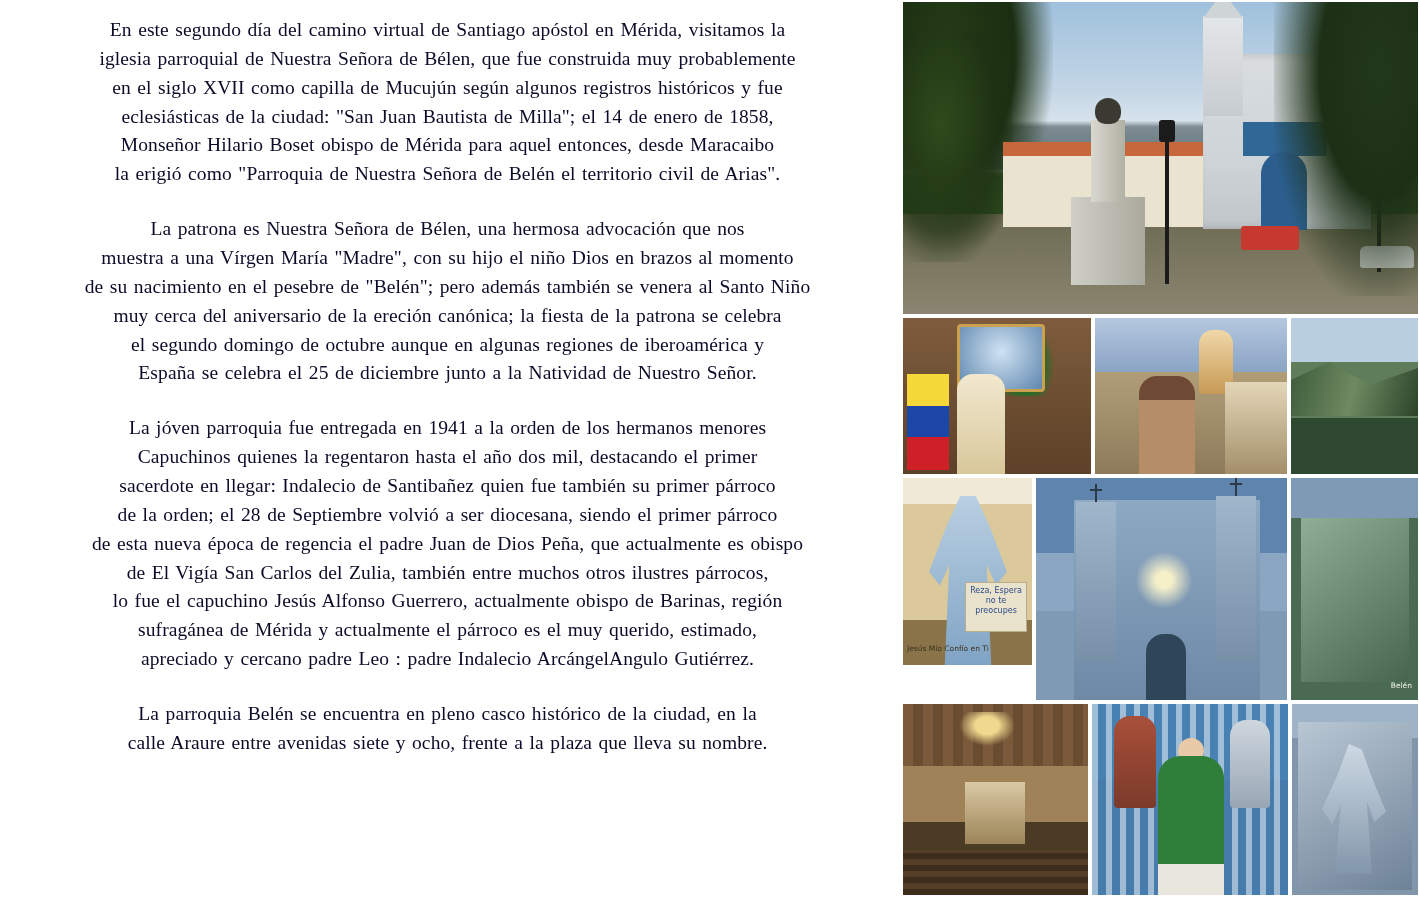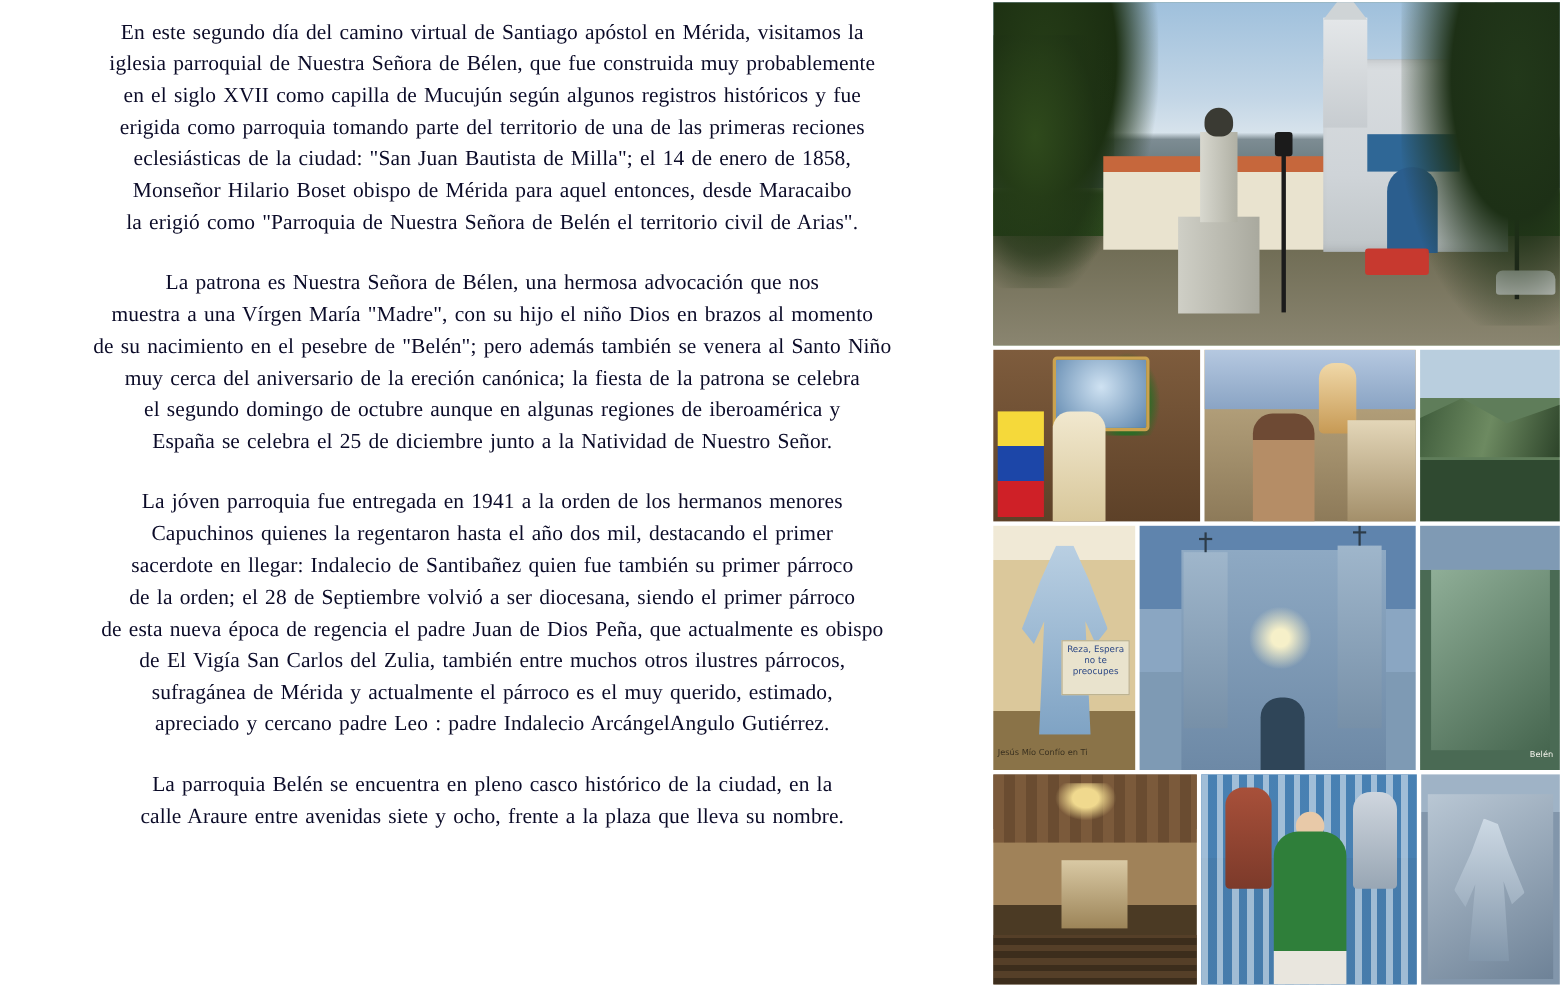--- a/index.html
+++ b/index.html
@@ -195,21 +195,21 @@
     background: linear-gradient(to bottom, #b9cede 0 28%, #5f7d5a 28% 64%, #2f4930 64% 100%);
   }
   #photo-mountain .ridge {
     position: absolute; left: 0; top: 38px; width: 127px; height: 60px;
     background: linear-gradient(105deg, #3d5a3a 0%, #6d8a61 50%, #2c4329 100%);
     clip-path: polygon(0 40%, 30% 10%, 62% 48%, 100% 20%, 100% 100%, 0 100%);
   }
 
   
   #photo-friar {
-    left: 4px; top: 478px; width: 129px; height: 222px;
+    left: 4px; top: 478px; width: 129px; height: 187px;
     background: linear-gradient(to bottom, #f0e9d6 0 14%, #dbc89b 14% 76%, #8a7348 76% 100%);
   }
   #photo-friar .figure {
     position: absolute; left: 26px; top: 18px; width: 78px; height: 172px;
     background: linear-gradient(to bottom, #b9cfe2, #7fa3c4);
     clip-path: polygon(40% 0, 60% 0, 78% 18%, 100% 44%, 86% 52%, 74% 40%, 80% 100%, 20% 100%, 26% 40%, 14% 52%, 0 44%, 22% 18%);
   }
   #photo-friar .signtext {
     position: absolute; left: 62px; top: 104px; width: 62px; height: 50px;
     background: #e9e3cd; border: 1px solid #b9ad8b;
@@ -330,21 +330,20 @@
 <body>
 
 <div id="page">
 
   <div id="text-column">
 
     <div class="para" id="para-1">
       <span class="line">En este segundo día del camino virtual de Santiago apóstol en Mérida, visitamos la</span>
       <span class="line">iglesia parroquial de Nuestra Señora de Bélen, que fue construida muy probablemente</span>
       <span class="line">en el siglo XVII como capilla de Mucujún según algunos registros históricos y fue</span>
-      <span class="line">erigida como parroquia tomando parte del territorio de una de las primeras reciones</span>
       <span class="line">eclesiásticas de la ciudad: "San Juan Bautista de Milla"; el 14 de enero de 1858,</span>
       <span class="line">Monseñor Hilario Boset obispo de Mérida para aquel entonces, desde Maracaibo</span>
       <span class="line">la erigió como "Parroquia de Nuestra Señora de Belén el territorio civil de Arias".</span>
     </div>
 
     <div class="para" id="para-2">
       <span class="line">La patrona es Nuestra Señora de Bélen, una hermosa advocación que nos</span>
       <span class="line">muestra a una Vírgen María "Madre", con su hijo el niño Dios en brazos al momento</span>
       <span class="line">de su nacimiento en el pesebre de "Belén"; pero además también se venera al Santo Niño</span>
       <span class="line">muy cerca del aniversario de la ereción canónica; la fiesta de la patrona se celebra</span>
@@ -352,20 +351,21 @@
       <span class="line">España se celebra el 25 de diciembre junto a la Natividad de Nuestro Señor.</span>
     </div>
 
     <div class="para" id="para-3">
       <span class="line">La jóven parroquia fue entregada en 1941 a la orden de los hermanos menores</span>
       <span class="line">Capuchinos quienes la regentaron hasta el año dos mil, destacando el primer</span>
       <span class="line">sacerdote en llegar: Indalecio de Santibañez quien fue también su primer párroco</span>
       <span class="line">de la orden; el 28 de Septiembre volvió a ser diocesana, siendo el primer párroco</span>
       <span class="line">de esta nueva época de regencia el padre Juan de Dios Peña, que actualmente es obispo</span>
       <span class="line">de El Vigía San Carlos del Zulia, también entre muchos otros ilustres párrocos,</span>
+      <span class="line">lo fue el capuchino Jesús Alfonso Guerrero, actualmente obispo de Barinas, región</span>
       <span class="line">sufragánea de Mérida y actualmente el párroco es el muy querido, estimado,</span>
       <span class="line">apreciado y cercano padre Leo : padre Indalecio ArcángelAngulo Gutiérrez.</span>
     </div>
 
     <div class="para" id="para-4">
       <span class="line">La parroquia Belén se encuentra en pleno casco histórico de la ciudad, en la</span>
       <span class="line">calle Araure entre avenidas siete y ocho, frente a la plaza que lleva su nombre.</span>
     </div>
 
   </div>

